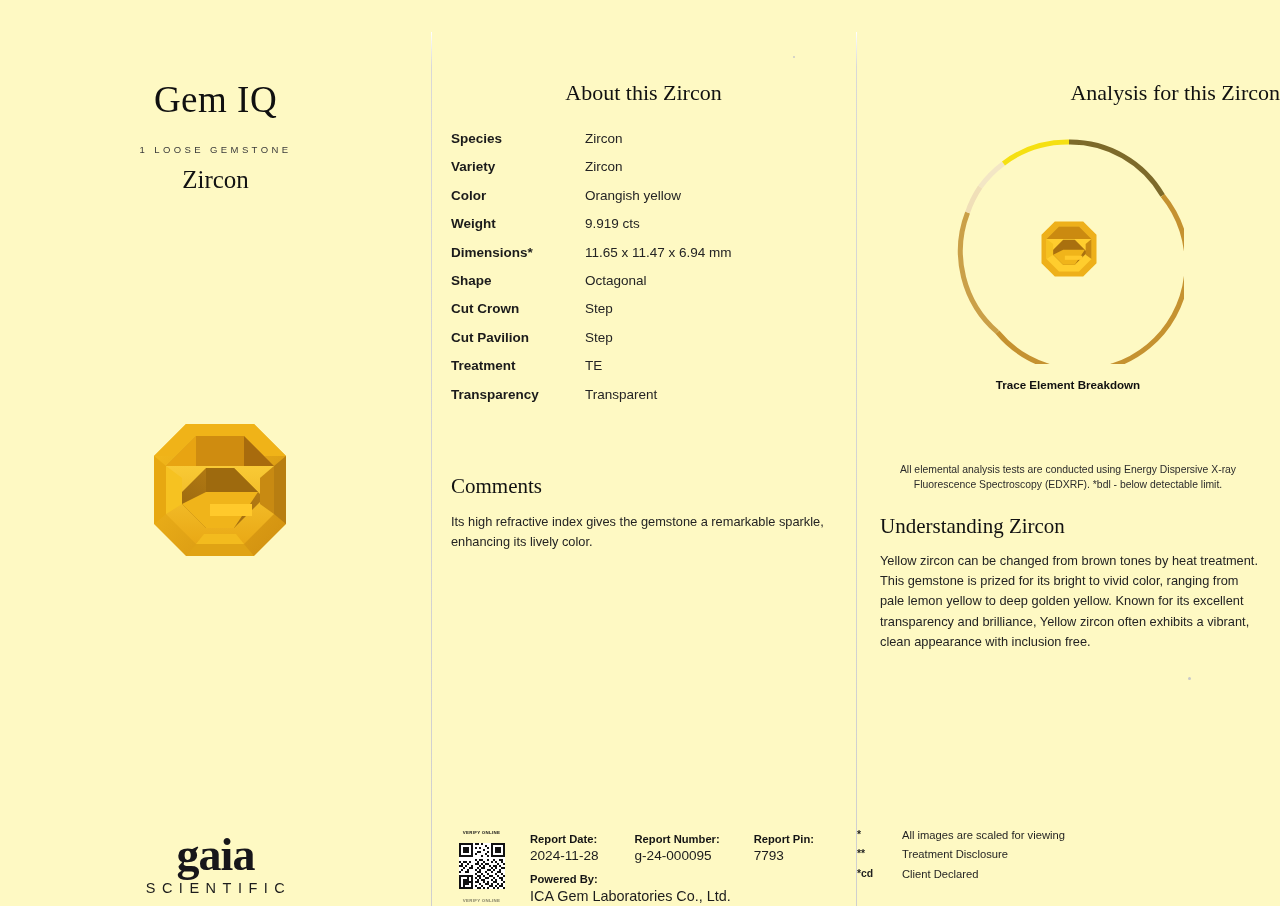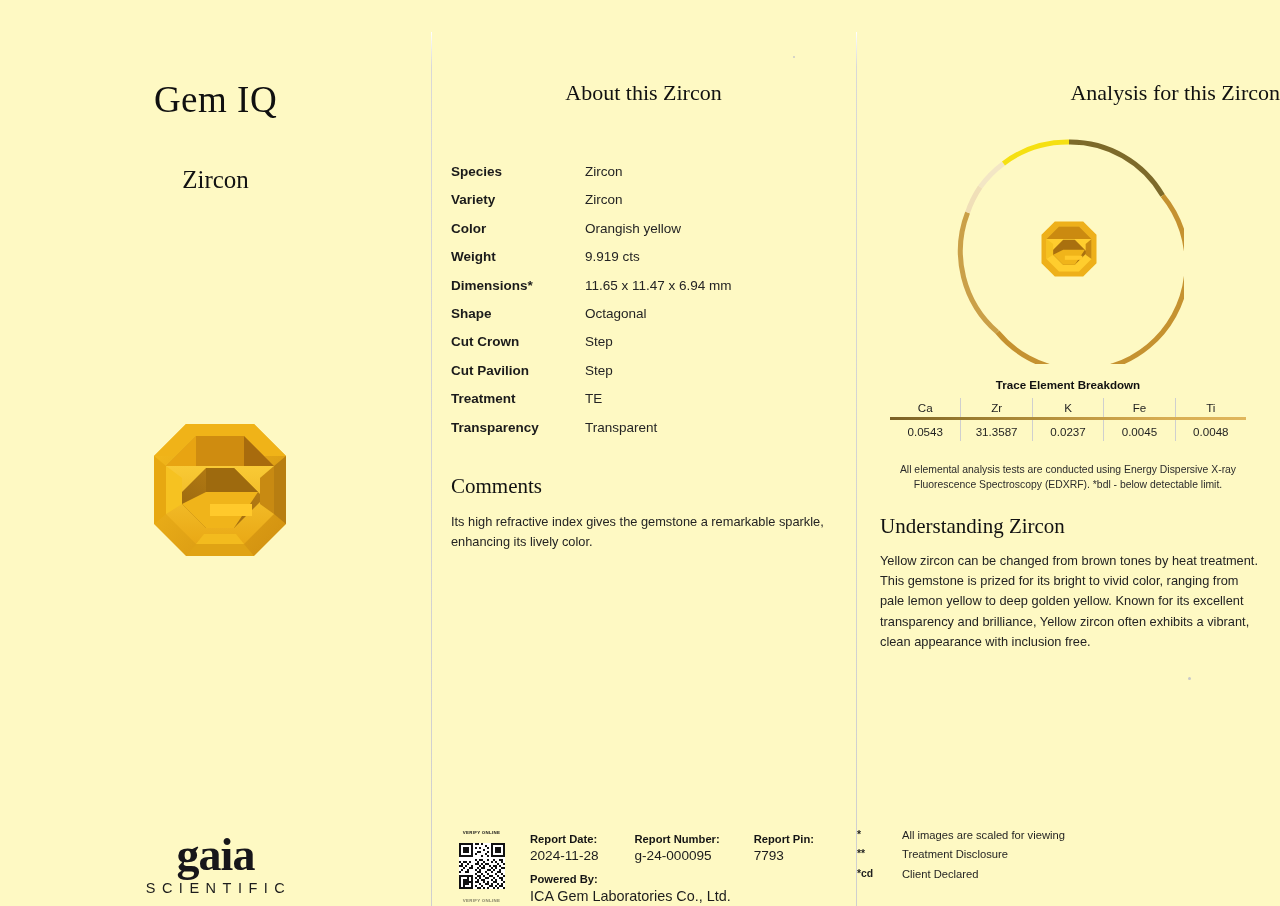--- a/index.html
+++ b/index.html
@@ -58,21 +58,21 @@
     font-size: 14.5px; letter-spacing: 6.5px; color: #1d1d1d;
     margin-top: 2px; padding-left: 6px;
   }
 
   
   .col-mid { position: absolute; left: 431px; top: 0; width: 425px; height: 906px; }
   .mid-title {
     position: absolute; left: 0; top: 80px; width: 425px; text-align: center;
     font-family: "Liberation Serif", serif; font-size: 22px; color: #111;
   }
-  .spec-table { position: absolute; left: 20px; top: 164px; width: 390px; }
+  .spec-table { position: absolute; left: 20px; top: 131px; width: 390px; }
   .spec-row { display: flex; height: 28.4px; align-items: flex-start; }
   .spec-key {
     width: 134px; font-size: 13.5px; font-weight: 700; color: #1b1b1b;
   }
   .spec-val { font-size: 13.5px; font-weight: 400; color: #242424; }
 
   .comments-head {
     position: absolute; left: 20px; top: 474px;
     font-family: Liberation Serif, serif; font-size: 21px; color: #111;
   }
@@ -174,20 +174,21 @@
 </head>
 <body>
 
 <div class="page">
 
   <div class="divider d1"></div>
   <div class="divider d2"></div>
 
   <div class="col-left">
     <div class="brand-title">Gem IQ</div>
+    <div class="loose-label">1 LOOSE GEMSTONE</div>
     <div class="gem-name">Zircon</div>
 
     <div class="gem-figure">
       <svg viewBox="0 0 144 144" xmlns="http://www.w3.org/2000/svg">
         <defs>
           <linearGradient id="gA" x1="0" y1="0" x2="1" y2="1">
             <stop offset="0" stop-color="#f6bc1c"></stop>
               <stop offset="1" stop-color="#d08f10"></stop>
           </linearGradient>
           <linearGradient id="gB" x1="0" y1="0" x2="0" y2="1">
@@ -456,37 +457,20 @@
           <polygon points="58,74 110,74 86,110 58,110 34,86" fill="#f0b41a"></polygon>
           <polygon points="62,88 104,88 104,98 62,98" fill="#ffc92b"></polygon>
           <polygon points="126,48 126,96 112,86 112,60" fill="#c88a12"></polygon>
           <polygon points="18,48 18,96 34,86 34,60" fill="#f6c221"></polygon>
         </svg>
       </div>
     </div>
 
     <div class="trace-head">Trace Element Breakdown</div>
 
-    <div class="trace-table">
-      <div class="trace-grid trace-heads">
-        <div class="trace-cell">Ca</div>
-        <div class="trace-cell">Zr</div>
-        <div class="trace-cell">K</div>
-        <div class="trace-cell">Fe</div>
-        <div class="trace-cell">Ti</div>
-      </div>
-      <div class="trace-rule"></div>
-      <div class="trace-grid trace-vals">
-        <div class="trace-cell">0.0543</div>
-        <div class="trace-cell">31.3587</div>
-        <div class="trace-cell">0.0237</div>
-        <div class="trace-cell">0.0045</div>
-        <div class="trace-cell">0.0048</div>
-      </div>
-    </div>
 
     <div class="trace-note">All elemental analysis tests are conducted using Energy Dispersive X-ray Fluorescence Spectroscopy (EDXRF). *bdl - below detectable limit.</div>
 
     <div class="understand-head">Understanding Zircon</div>
     <div class="understand-body">Yellow zircon can be changed from brown tones by heat treatment. This gemstone is prized for its bright to vivid color, ranging from pale lemon yellow to deep golden yellow. Known for its excellent transparency and brilliance, Yellow zircon often exhibits a vibrant, clean appearance with inclusion free.</div>
 
     <div class="foot-right">
       <div class="fr-row">
         <div class="fr-mark">*</div>
         <div class="fr-text">All images are scaled for viewing</div>

